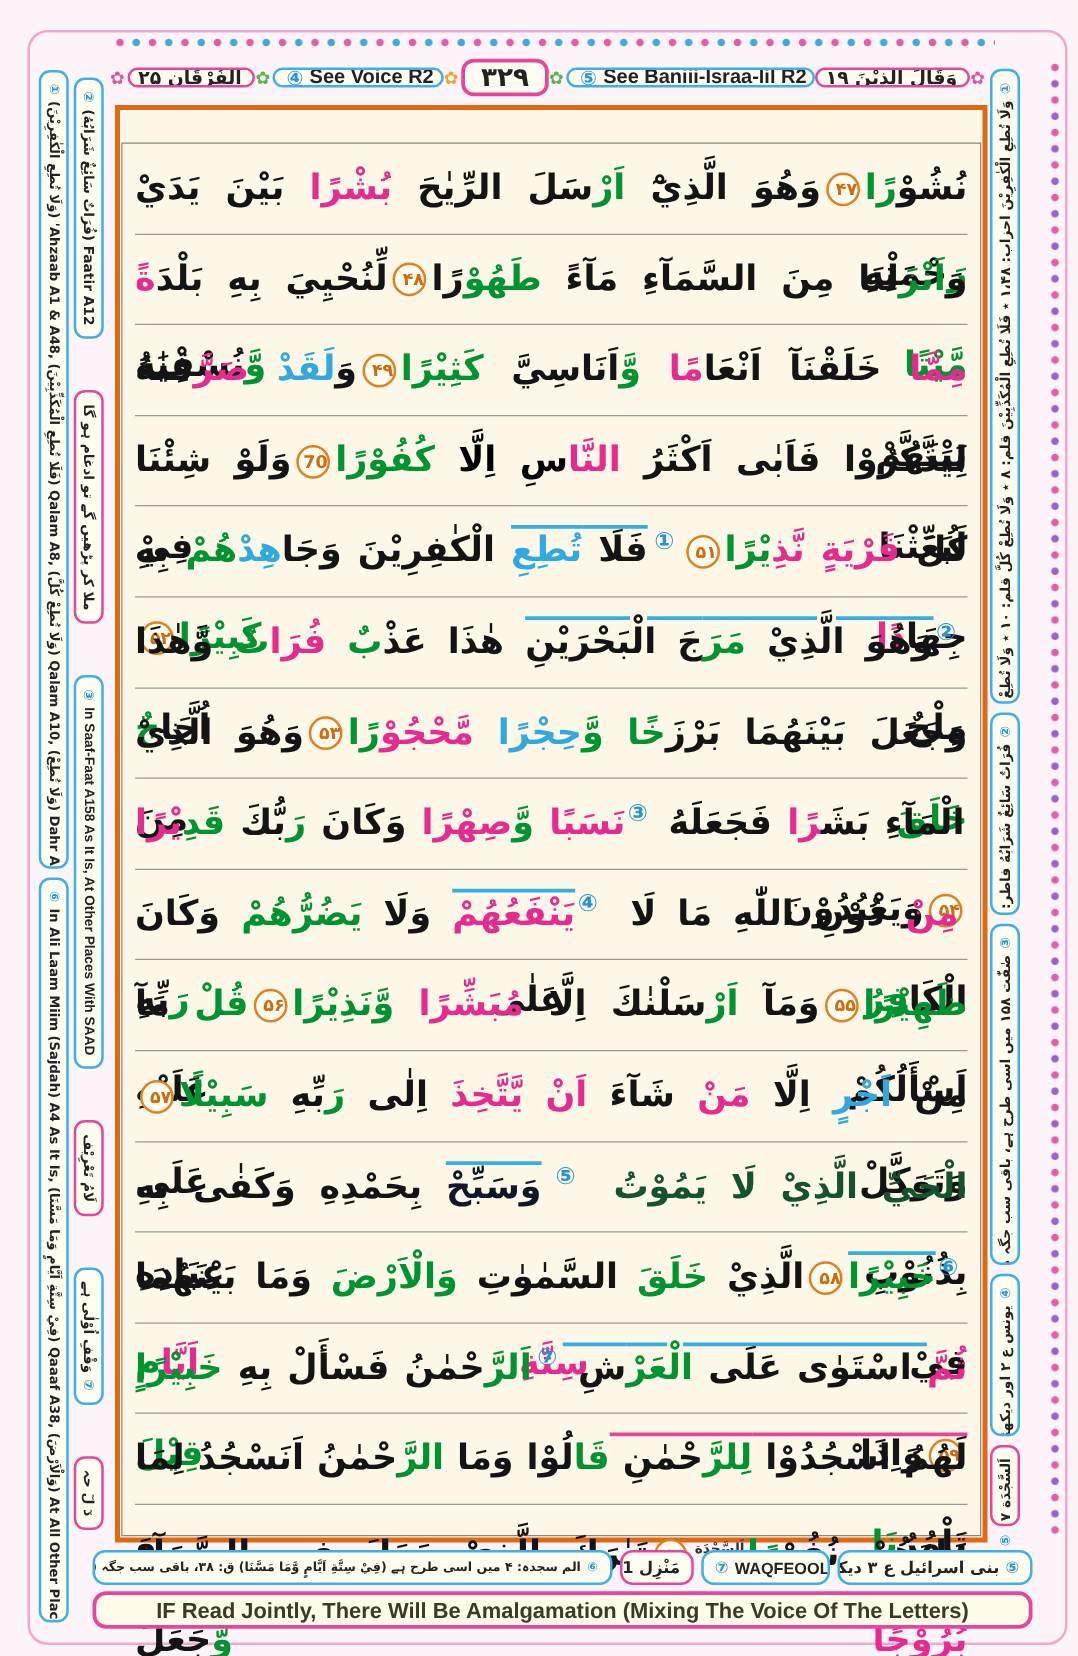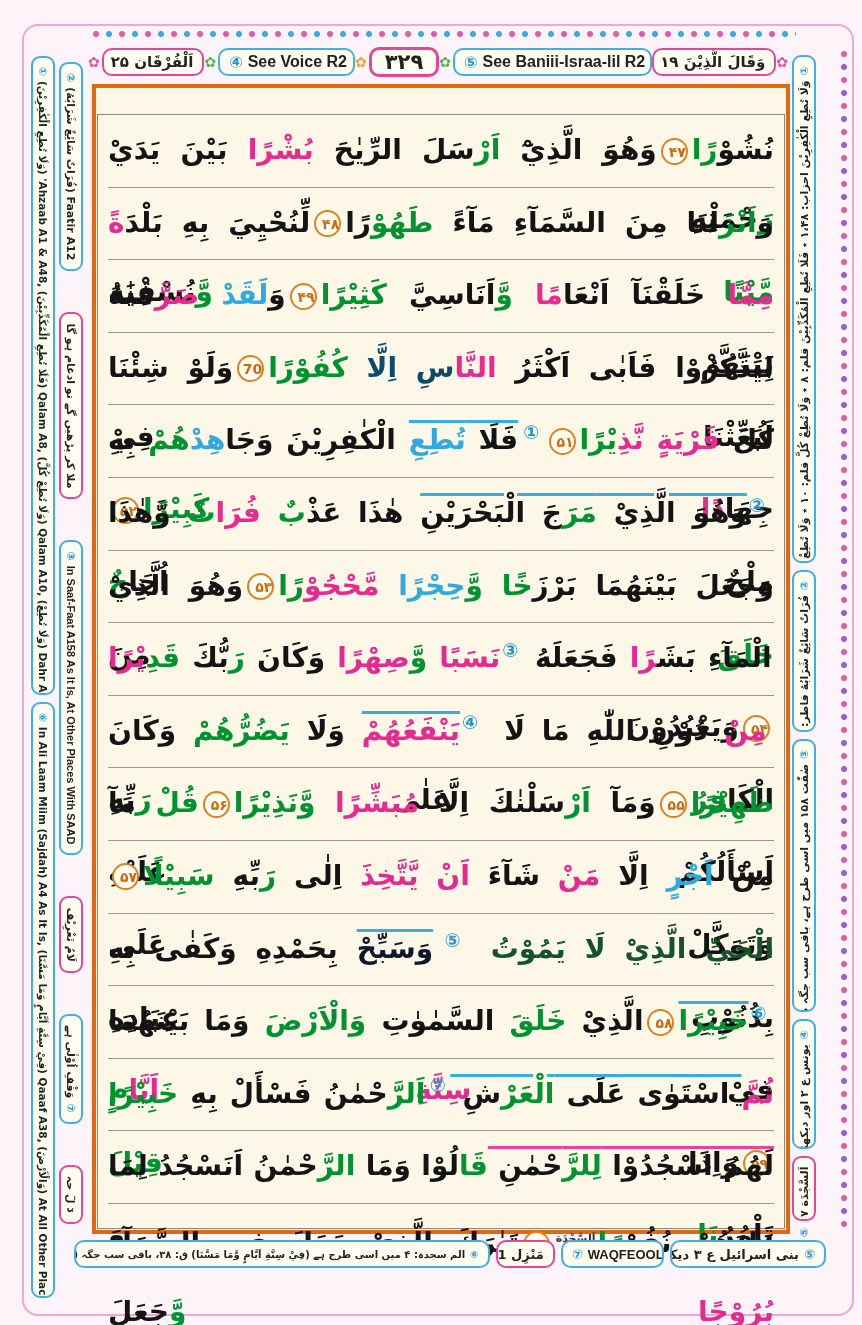--- a/index.html
+++ b/index.html
@@ -20,21 +20,21 @@
   #header{position:absolute;left:88px;top:42px;width:702px;height:40px;
         display:flex;align-items:center;justify-content:space-between;}
   .cart{border:2.5px solid #3db0e8;border-radius:10px;background:#fffdf0;
         padding:1px 9px;white-space:nowrap;display:inline-flex;align-items:center;gap:5px;
         font-weight:bold;color:#222;box-sizing:border-box;overflow:hidden;min-width:0;}
   .cart.pink{border-color:#e8459a;}
   .badge{color:#2196d6;font-weight:bold;font-family:"DejaVu Sans",sans-serif;}
   .orn{font-size:14px;letter-spacing:2px;}
   .pagenum{border:3px solid #e8459a;border-radius:10px;background:#fffdf0;color:#222;
         font-family:"DejaVu Sans",sans-serif;font-weight:bold;font-size:21px;padding:0 13px;}
-  .hdr-cart{font-size:16px;height:28px;}
+  .hdr-cart{font-size:16px;height:16px;}
   .hdr-cart.ar{font-family:"DejaVu Sans",sans-serif;font-size:15px;}
   
   .frame{position:absolute;left:92px;top:84px;width:698px;height:1150px;box-sizing:border-box;
         border:4px solid #e06812;background:#fcf7e6;}
   .frame-inner{position:absolute;inset:1px;border:1px solid #8a8a7a;padding:0 10px;box-sizing:border-box;margin-top:25px;}
   .qline{height:71.6px;border-bottom:1px solid #9a9a8e;overflow:visible;}
   .qline:last-child{border-bottom:none;}
   .qtext{direction:rtl;text-align:justify;text-align-last:justify;line-height:69px;
         font-family:"DejaVu Sans",sans-serif;font-weight:bold;font-size:28px;color:#141414;}
   .verse{display:inline-block;width:27px;height:27px;border:2px solid #e0801e;border-radius:50%;
@@ -100,21 +100,21 @@
         <div class="qline">
           <div class="qtext" dir="rtl"><span style="color: rgb(20, 20, 20);">نُشُوْ</span><span style="color: rgb(0, 148, 48);">رًا</span><span class="verse">۴۷</span><span style="color: rgb(20, 20, 20);">وَهُوَ الَّذِيْٓ </span><span style="color: rgb(0, 148, 48);">اَرْ</span><span style="color: rgb(20, 20, 20);">سَلَ الرِّيٰحَ </span><span style="color: rgb(230, 42, 143);">بُشْرًا</span><span style="color: rgb(20, 20, 20);"> بَيْنَ يَدَيْ </span><span style="color: rgb(0, 148, 48);">رَ</span><span style="color: rgb(20, 20, 20);">حْمَتِهِ</span></div>
         </div>
         <div class="qline">
           <div class="qtext" dir="rtl"><span style="color: rgb(20, 20, 20);">وَ</span><span style="color: rgb(0, 148, 48);">اَنْزَ</span><span style="color: rgb(20, 20, 20);">لْنَا مِنَ السَّمَآءِ مَآءً </span><span style="color: rgb(0, 148, 48);">طَهُوْ</span><span style="color: rgb(20, 20, 20);">رًا</span><span class="verse">۴۸</span><span style="color: rgb(20, 20, 20);">لِّنُحْيِيَ بِهِ بَلْدَ</span><span style="color: rgb(230, 42, 143);">ةً </span><span style="color: rgb(0, 148, 48);">مَّيْتًا وَّ</span><span style="color: rgb(20, 20, 20);">نُسْقِيَهُ</span></div>
         </div>
         <div class="qline">
           <div class="qtext" dir="rtl"><span style="color: rgb(230, 42, 143);">مِمَّا</span><span style="color: rgb(20, 20, 20);"> خَلَقْنَآ اَنْعَا</span><span style="color: rgb(230, 42, 143);">مًا</span><span style="color: rgb(0, 148, 48);"> وَّ</span><span style="color: rgb(20, 20, 20);">اَنَاسِيَّ </span><span style="color: rgb(0, 148, 48);">كَثِيْرًا</span><span class="verse">۴۹</span><span style="color: rgb(20, 20, 20);">وَ</span><span style="color: rgb(47, 169, 224);">لَقَدْ</span><span style="color: rgb(230, 42, 143);"> صَرَّ</span><span style="color: rgb(20, 20, 20);">فْنٰهُ بَيْنَهُمْ</span></div>
         </div>
         <div class="qline">
-          <div class="qtext" dir="rtl"><span style="color: rgb(20, 20, 20);">لِيَذَّكَّرُوْا فَاَبٰى اَكْثَرُ </span><span style="color: rgb(230, 42, 143);">النَّا</span><span style="color: #0c4a6e;">سِ اِلَّا </span><span style="color: rgb(0, 148, 48);">كُفُوْرًا</span><span class="verse">70</span><span style="color: rgb(20, 20, 20);">وَلَوْ شِئْنَا لَبَعَثْنَا فِيْ</span></div>
+          <div class="qtext" dir="rtl"><span style="color: rgb(20, 20, 20);">لِيَذَّكَّرُوْا فَاَبٰى اَكْثَرُ </span><span style="color: rgb(230, 42, 143);">النَّا</span><span style="color: #000000;">سِ اِلَّا </span><span style="color: rgb(0, 148, 48);">كُفُوْرًا</span><span class="verse">70</span><span style="color: rgb(20, 20, 20);">وَلَوْ شِئْنَا لَبَعَثْنَا فِيْ</span></div>
         </div>
         <div class="qline">
           <div class="qtext" dir="rtl"><span style="color: rgb(20, 20, 20);">كُلِّ </span><span style="color: rgb(230, 42, 143);">قَرْيَةٍ نَّذِ</span><span style="color: rgb(0, 148, 48);">يْرًا</span><span class="verse">۵۱</span><span class="tbadge">①</span><span class="ob" style="color: rgb(20, 20, 20);">فَلَا </span><span class="ob" style="color: rgb(47, 169, 224);">تُطِعِ</span><span style="color: rgb(20, 20, 20);"> الْكٰفِرِيْنَ وَجَا</span><span style="color: rgb(47, 169, 224);">هِدْ</span><span style="color: rgb(0, 148, 48);">هُمْ</span><span style="color: rgb(20, 20, 20);"> بِهِ جِهَا</span><span style="color: rgb(230, 42, 143);">دًا</span><span style="color: rgb(20, 20, 20);"> </span><span style="color: rgb(0, 148, 48);">كَبِيْرًا</span><span class="verse">۵۲</span></div>
         </div>
         <div class="qline">
           <div class="qtext" dir="rtl"><span class="tbadge">②</span><span class="ob" style="color: rgb(20, 20, 20);">وَهُوَ الَّذِيْ </span><span class="ob" style="color: rgb(0, 148, 48);">مَرَ</span><span class="ob" style="color: rgb(20, 20, 20);">جَ الْبَحْرَيْنِ</span><span style="color: rgb(20, 20, 20);"> هٰذَا عَذْ</span><span style="color: rgb(0, 148, 48);">بٌ </span><span style="color: rgb(230, 42, 143);">فُرَا</span><span style="color: rgb(0, 148, 48);">تٌ</span><span style="color: rgb(20, 20, 20);"> وَّهٰذَا مِلْحٌ اُجَا</span><span style="color: rgb(0, 148, 48);">جٌ</span></div>
         </div>
         <div class="qline">
           <div class="qtext" dir="rtl"><span style="color: rgb(20, 20, 20);">وَجَعَلَ بَيْنَهُمَا بَرْزَ</span><span style="color: rgb(0, 148, 48);">خًا وَّ</span><span style="color: rgb(47, 169, 224);">حِجْرًا</span><span style="color: rgb(230, 42, 143);"> مَّحْجُوْ</span><span style="color: rgb(0, 148, 48);">رًا</span><span class="verse">۵۳</span><span style="color: rgb(20, 20, 20);">وَهُوَ الَّذِيْ </span><span style="color: rgb(0, 148, 48);">خَلَقَ</span><span style="color: rgb(20, 20, 20);"> مِنَ</span></div>
         </div>
@@ -214,13 +214,16 @@
         <span>WAQFEOOLA</span>
       </div>
       <div class="cart pink ar" dir="rtl">
         <span class="ar">مَنْزِل 1</span>
       </div>
       <div class="cart  ar small-ar" dir="rtl">
         <span class="badge">⑥</span>
         <span class="ar">الم سجدہ: ۴ میں اسی طرح ہے (فِيْ سِتَّةِ اَيَّامٍ وَّمَا مَسَّنَا) ق: ۳۸، باقی سب جگہ (وَالْاَرْضَ) فِيْ سِتَّةِ</span>
       </div>
     </div>
+  <div id="bottom-bar">
+    <span>IF Read Jointly, There Will Be Amalgamation (Mixing The Voice Of The Letters)</span>
+  </div>
 </div>
 
 </body></html>

